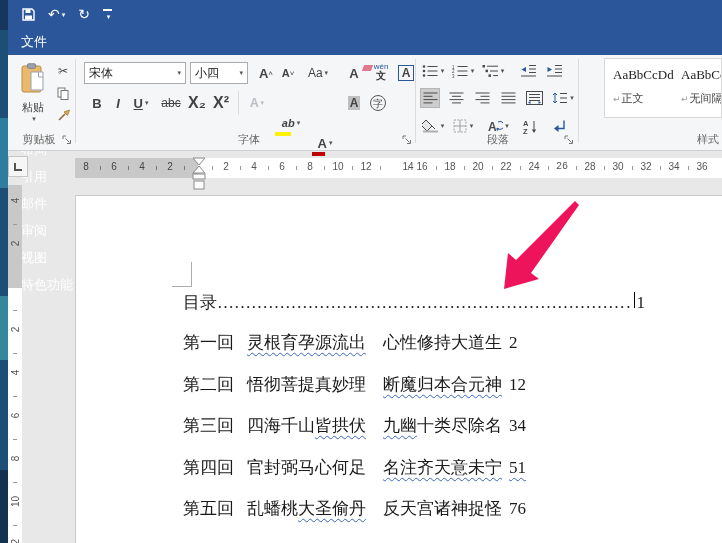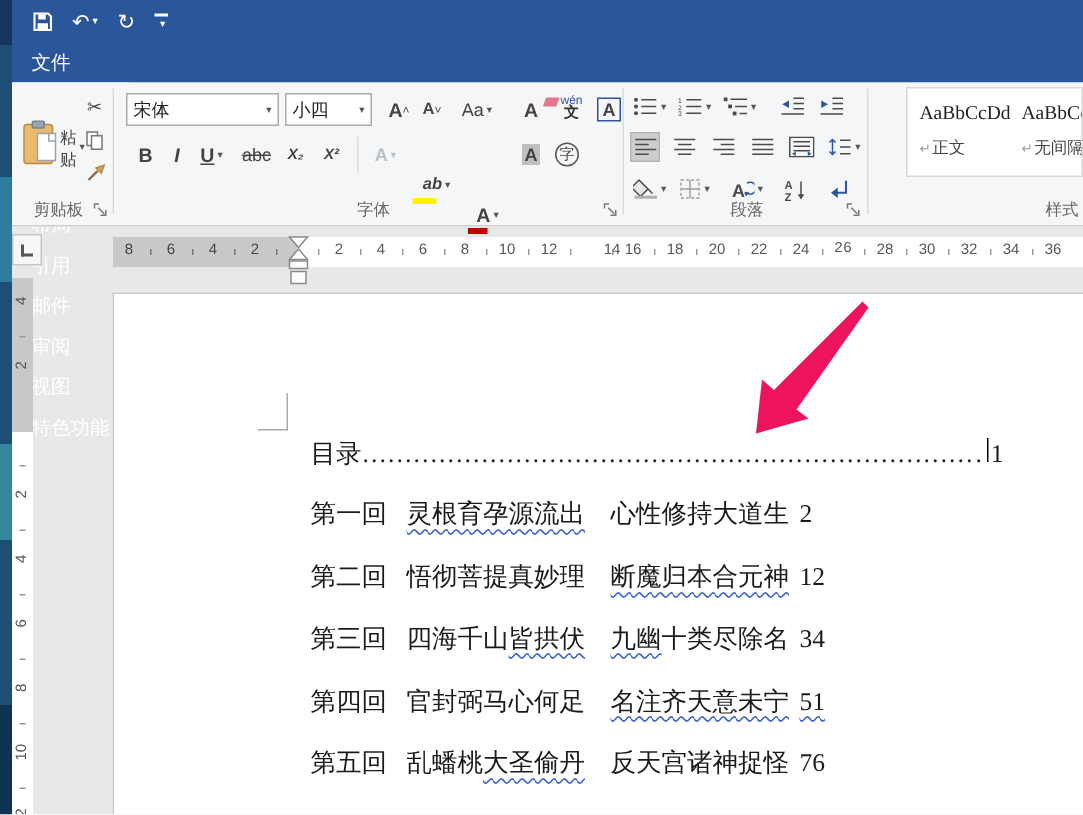--- a/index.html
+++ b/index.html
@@ -53,21 +53,21 @@
   .fc{position:relative;font-weight:bold;}
   .fc .sw{position:absolute;left:-1px;bottom:-4px;width:13px;height:4px;background:#C00000;}
   .shadeA{background:#BFBFBF;padding:0 2px;font-weight:bold;}
   .circleZ{border:1px solid #555;border-radius:50%;width:16px;height:16px;line-height:15px;text-align:center;
            font-size:10px;font-weight:normal;}
   .boxA{border:1px solid #2B579A;padding:0 3px;font-weight:bold;}
   .phon{display:flex;flex-direction:column;align-items:center;line-height:1;font-size:8px;color:#2B579A;}
   .phon b{font-size:10px;color:#333;}
   .clearA{position:relative;font-weight:bold;}
   .clearA .er{position:absolute;right:-7px;top:1px;width:9px;height:6px;background:#E2788C;transform:skewX(-20deg);}
-  .supsub{font-weight:bold;font-size:10px;font-style:italic;}
+  .supsub{font-weight:bold;font-size:16px;}
 
   
   .stylepanel{position:absolute;background:#fff;border:1px solid #D8D8D8;display:flex;overflow:hidden;}
   .stylecard{width:68px;padding:8px 4px 4px 8px;cursor:default;white-space:nowrap;}
   .stylecard .pv{font-size:13px;color:#222;font-family:"Liberation Serif","DejaVu Serif",serif;}
   .stylecard .nm{font-size:11px;color:#444;margin-top:8px;}
   .stylecard .nm .pmark{color:#999;font-size:9px;margin-right:1px;}
 
   
   .tabsel{position:absolute;left:8px;top:156px;width:20px;height:21px;background:#F6F6F6;border:1px solid #C6C6C6;
@@ -82,21 +82,21 @@
   .v-margin{position:absolute;left:0;top:0;width:14px;height:103px;background:#C8C8C8;}
   .vnum{position:absolute;left:0;width:14px;text-align:center;font-size:10px;color:#555;transform:rotate(-90deg);}
   .vtick{position:absolute;left:5px;width:4px;height:1px;background:#999;}
   .indents{position:absolute;left:191px;top:157px;}
 
   
   .page{position:absolute;left:75px;top:195px;width:647px;height:348px;background:#fff;
         border-left:1px solid #C9C9C9;border-top:1px solid #C9C9C9;}
   .corner{position:absolute;left:172px;top:262px;width:20px;height:25px;
           border-right:1px solid #ABABAB;border-bottom:1px solid #ABABAB;}
-  .docfont{font-family:"Liberation Serif","DejaVu Serif",serif;font-size:17px;color:#1A1A1A;margin-left:24px;}
+  .docfont{font-family:"Liberation Serif","DejaVu Serif",serif;font-size:17px;color:#1A1A1A;}
   .toc-line{position:absolute;left:183px;top:291px;width:462px;display:flex;align-items:baseline;}
   .toc-dots{flex:1;overflow:hidden;white-space:nowrap;letter-spacing:0;color:#222;
             text-decoration:underline wavy #C83232;text-underline-offset:5px;text-decoration-thickness:1px;}
   .caret{display:inline-block;width:1px;height:16px;background:#000;margin:0 2px -3px 3px;}
   .entry{position:absolute;left:183px;white-space:nowrap;}
   .entry .chapter{margin-right:13px;}
   .entry .part2{margin-left:17px;}
   .entry .pgnum{margin-left:7px;}
   .wavyb{text-decoration:underline wavy #3A64C8;text-underline-offset:4px;text-decoration-thickness:1px;}
 
@@ -146,21 +146,21 @@
         <div class="tab">视图</div>
         <div class="tab">特色功能</div>
       </div>
   </div>
 
   <div class="ribbon">
     <div class="vsep" style="left:67px"></div>
     <div class="vsep" style="left:407px"></div>
     <div class="vsep" style="left:570px"></div>
 
-    <div class="rbtn" style="left:5px;top:4px;width:40px;height:74px;flex-direction:row;justify-content:flex-start;padding-top:3px;">
+    <div class="rbtn" style="left:5px;top:4px;width:40px;height:74px;flex-direction:column;justify-content:flex-start;padding-top:3px;">
       <span>
         <svg width="26" height="32" viewBox="0 0 26 32">
             <rect x="2" y="3" width="19" height="26" rx="2" fill="#E9BA6D" stroke="#B98B43"></rect>
             <rect x="7.5" y="0.8" width="8" height="4.5" rx="1" fill="#9AA3AF" stroke="#7B828C"></rect>
             <path d="M11 9 h12 v18 h-12 z" fill="#fff" stroke="#9AA3AF"></path>
             <path d="M18.5 9 v5 h4.5" fill="none" stroke="#9AA3AF"></path>
           </svg>
       </span>
       <span style="font-size:11px;margin-top:2px;">粘贴</span>
       <span class="dd7">▾</span>

